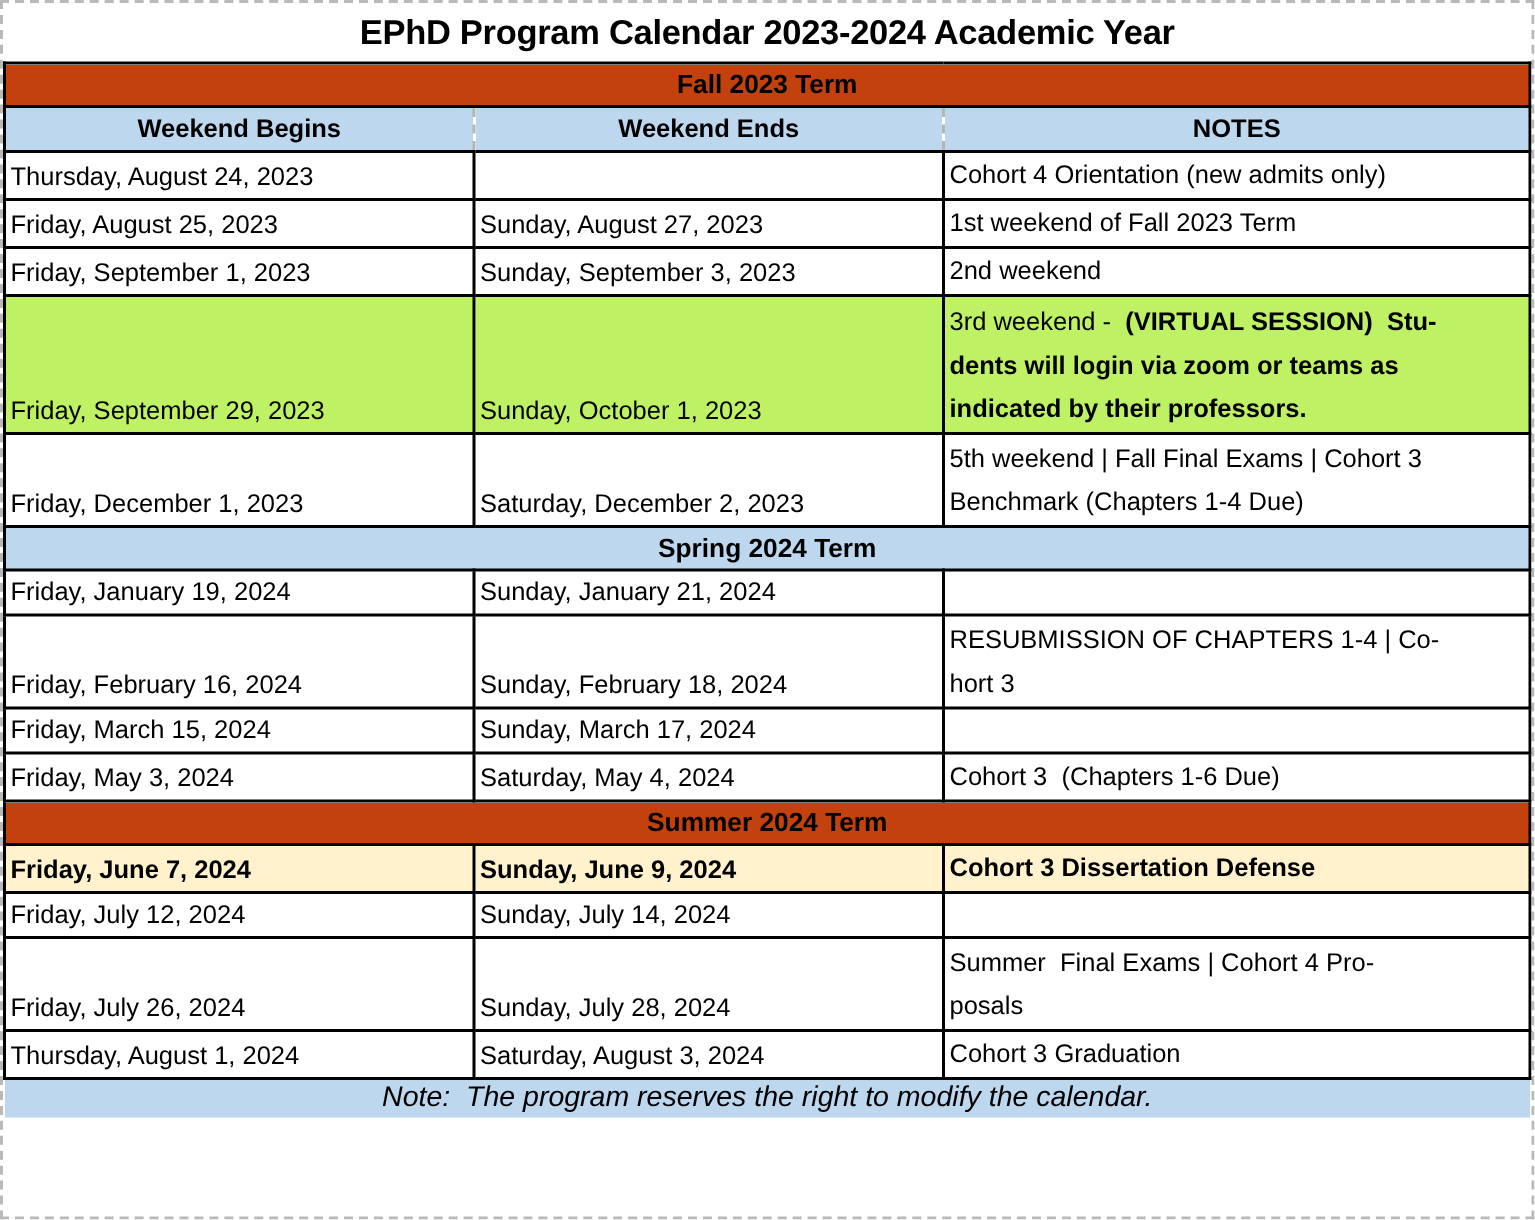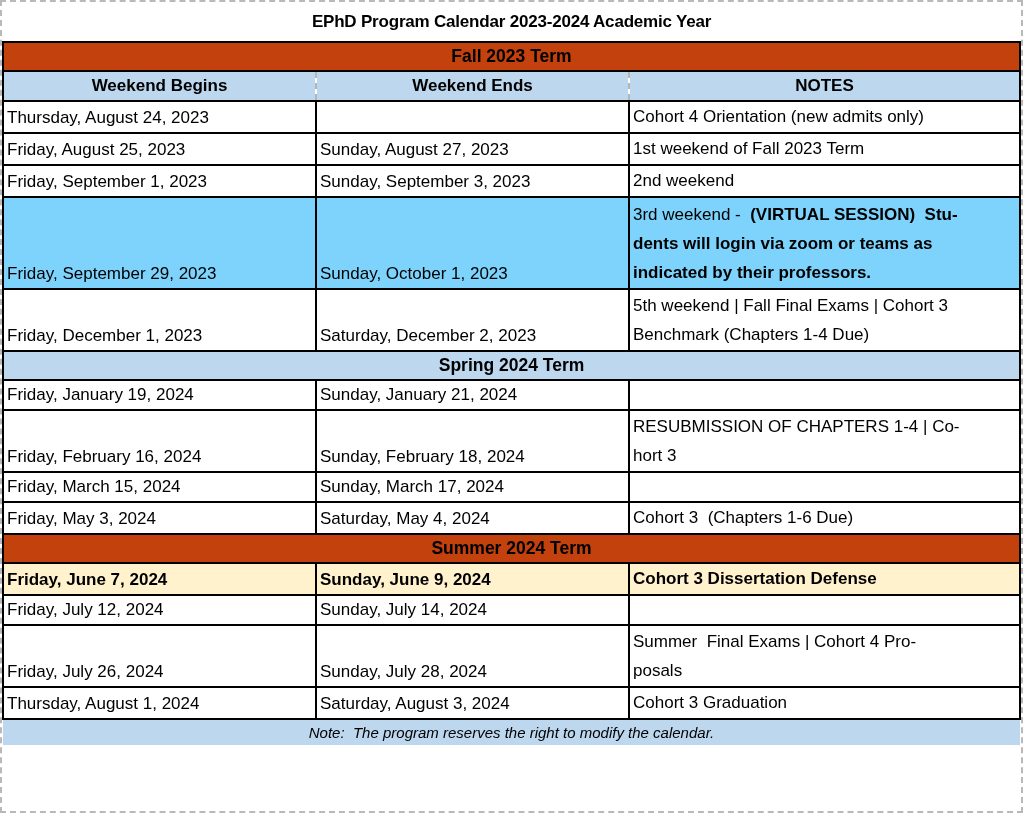--- a/index.html
+++ b/index.html
@@ -12,21 +12,21 @@
   }
   .page {
     width:1023px; height:813px;
     border:2px dashed #b9b9b9;
     background:#fff;
     overflow:hidden;
   }
   .title {
     height:39px;
     display:flex; align-items:center; justify-content:center;
-    font-size:17px; font-weight:bold;
+    font-size:23px; font-weight:bold;
     letter-spacing:-0.2px;
   }
   table.cal {
     width:100%;
     border-collapse:collapse;
     table-layout:fixed;
   }
   col.c1 { width:313px; }
   col.c2 { width:313px; }
   col.c3 { width:auto; }
@@ -49,27 +49,27 @@
     height:29px; font-size:17.5px; line-height:normal;
   }
   tr.term.spring td { background:#BDD7EE; }
   tr.colhdr td {
     background:#BDD7EE;
     font-weight:bold; text-align:center; vertical-align:middle;
     height:30px; font-size:17px; line-height:normal;
   }
   tr.colhdr td + td { border-left:2px dashed #b5b5b5;margin-left:25px; }
   tr.colhdr td:not(:last-child) { border-right:none; }
-  tr.gray td { background:#7dd3fc; }
+  tr.gray td { background:#bef264; }
   tr.cream td { background:#FFF2CC; font-weight:bold; }
   tr.footer td {
     background:#BDD7EE;
     border-left:none; border-right:none; border-bottom:none;
     font-style:italic; text-align:center; vertical-align:middle;
-    height:26px; font-size:15px; line-height:normal;
+    height:26px; font-size:19px; line-height:normal;
     white-space:pre-wrap;
   }
 </style>
 </head>
 <body>
 
 <div class="page">
   <div class="title">EPhD Program Calendar 2023-2024 Academic Year</div>
 
   <table class="cal">

